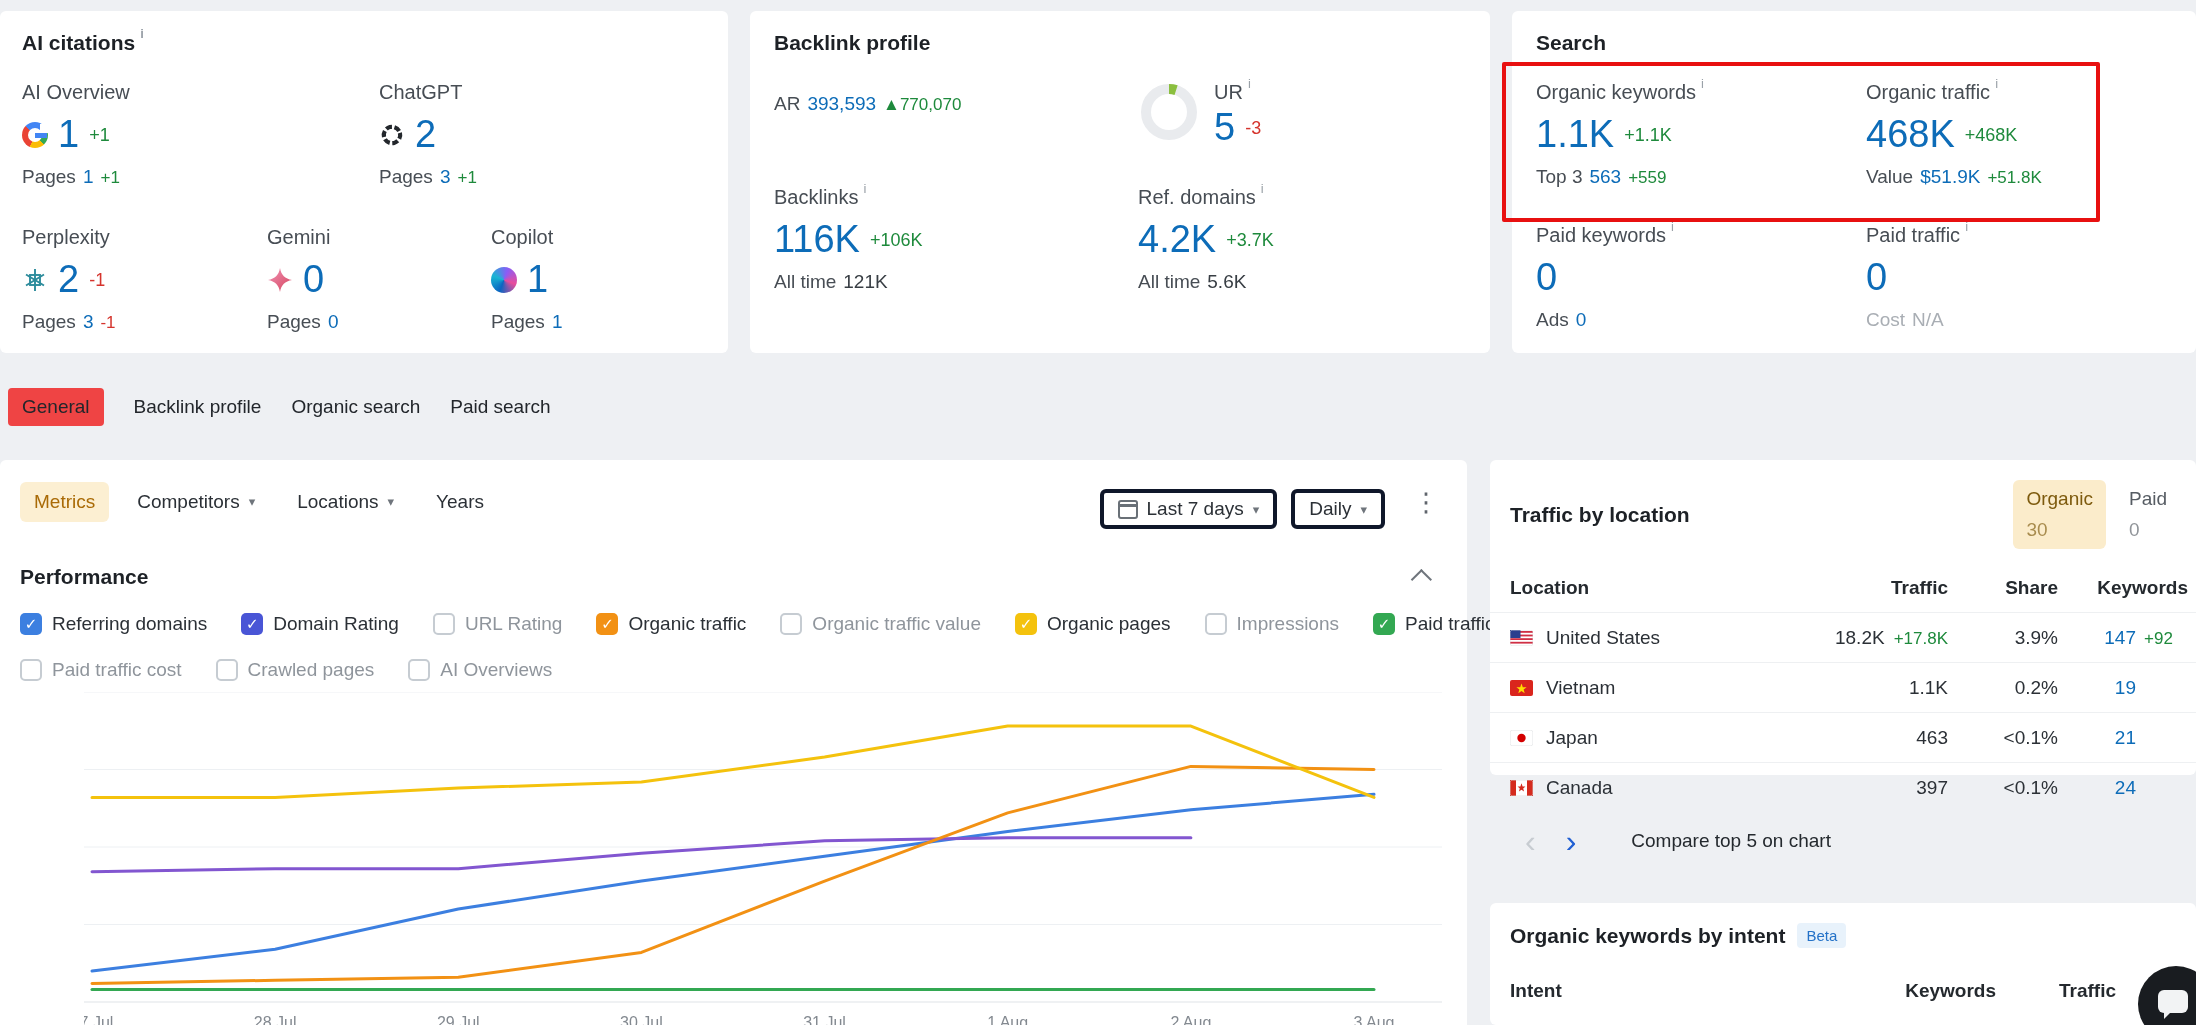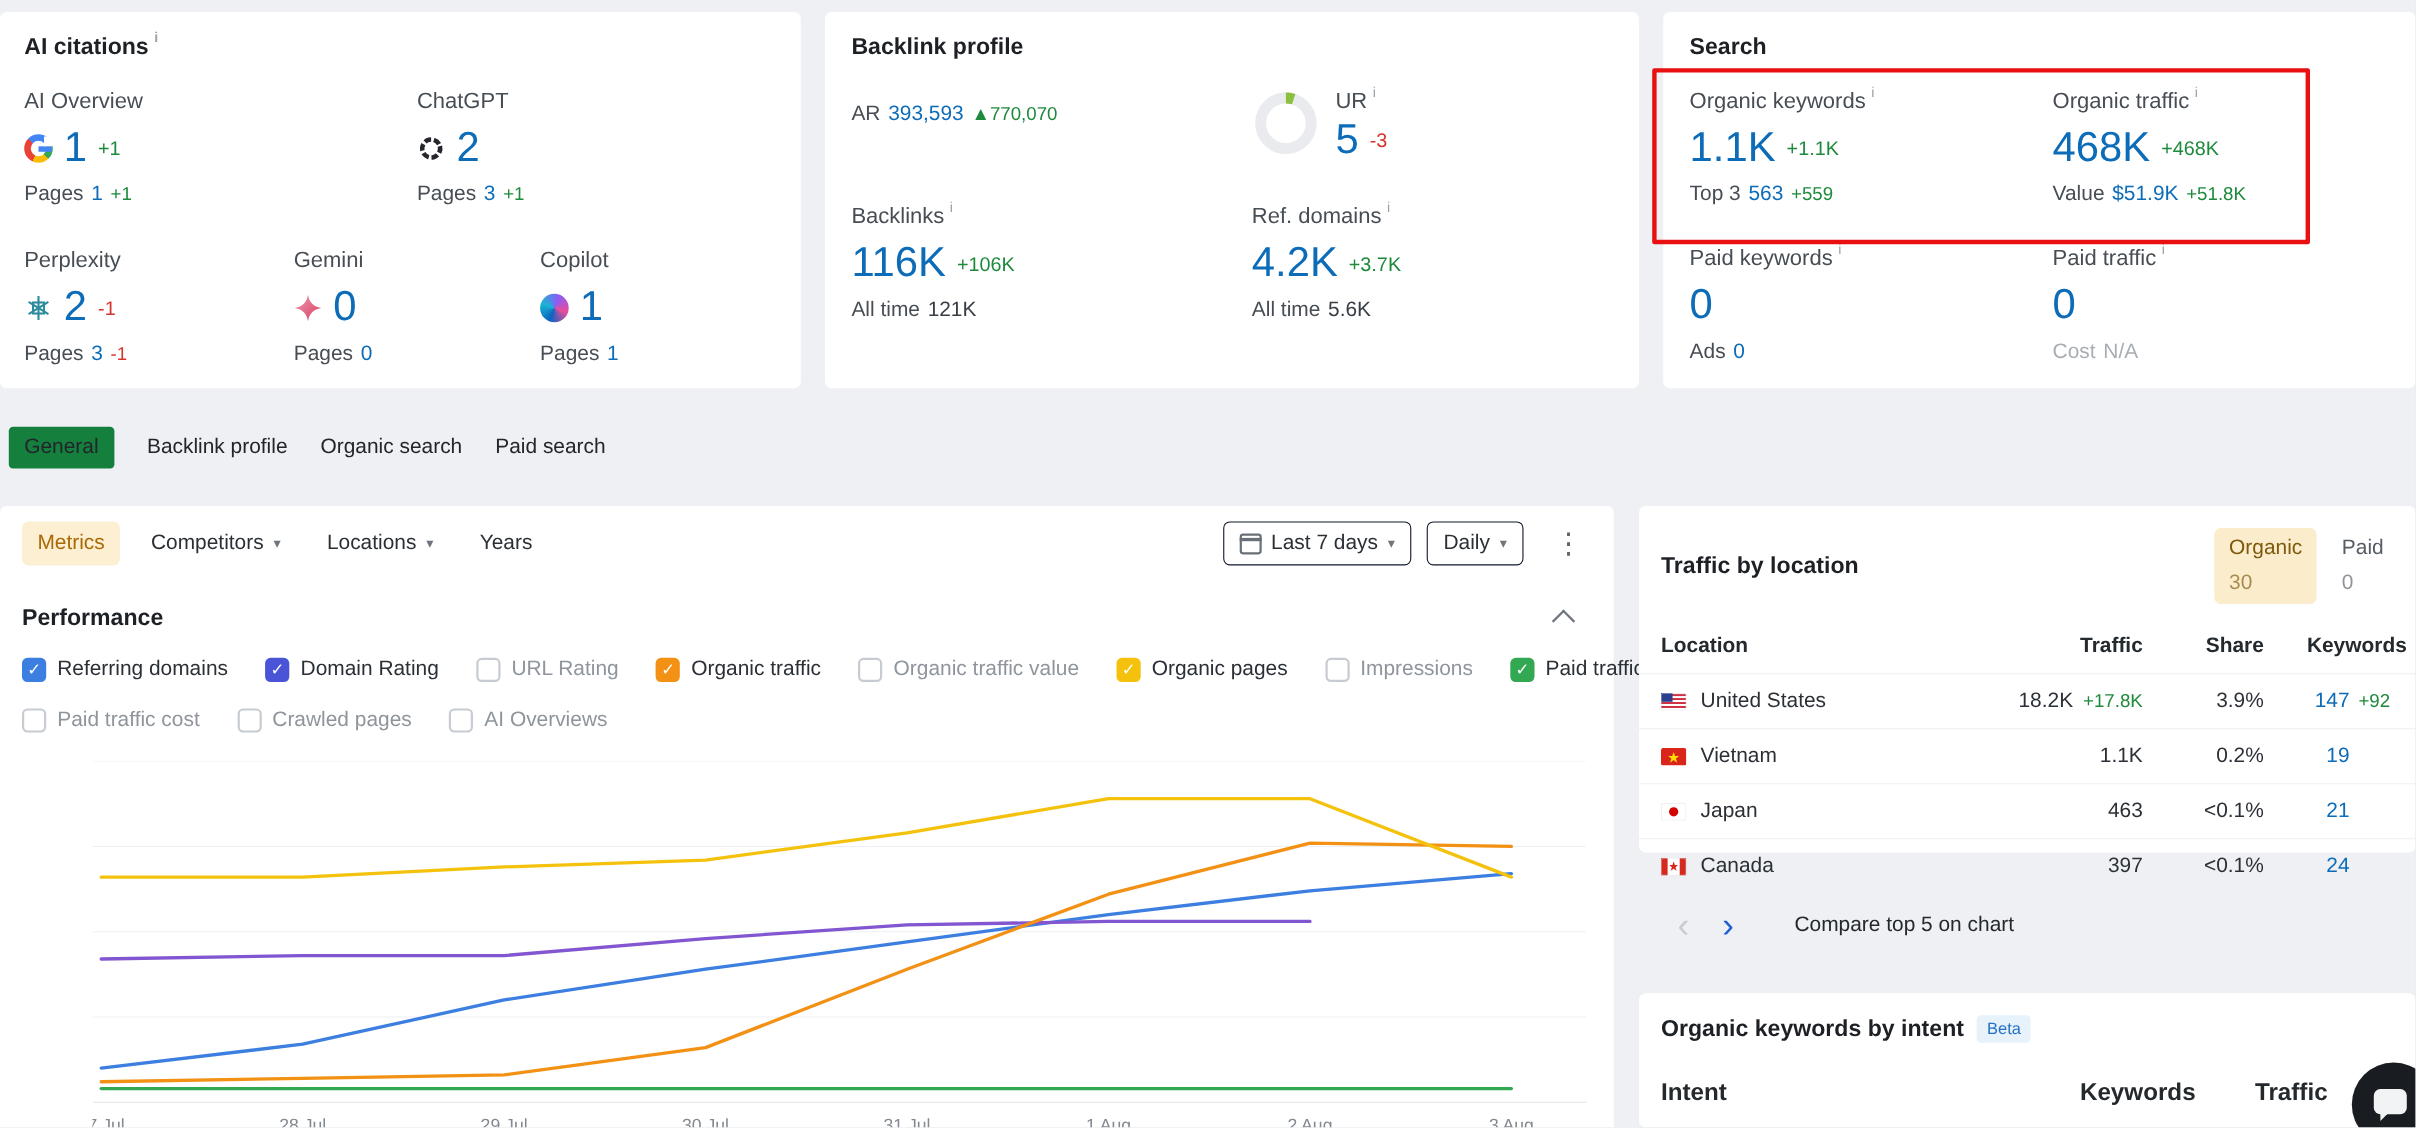--- a/index.html
+++ b/index.html
@@ -44,27 +44,27 @@
   .bl-grid{display:grid;grid-template-columns:364px 1fr;row-gap:36px;}
   .bl-top{display:flex;gap:14px;align-items:flex-start;}
   .donut{width:62px;height:62px;flex:none;}
 
   .s-grid{display:grid;grid-template-columns:330px 1fr;row-gap:36px;}
 
   .annotation{position:absolute;left:1502px;top:62px;width:590px;height:152px;border:4px solid #e81010;z-index:5;border-radius:2px;pointer-events:none;}
 
   .tabs{position:absolute;left:8px;top:388px;display:flex;gap:30px;align-items:center;}
   .tab{font-size:19px;color:#22262b;padding:8px 0;cursor:pointer;white-space:nowrap;}
-  .tab.active{background:#15803d;border-radius:4px;padding:8px 14px;text-align:center;}
+  .tab.active{background:#ef4444;border-radius:4px;padding:8px 14px;text-align:center;}
 
   .toolbar{display:flex;align-items:center;gap:14px;}
   .btn{height:40px;display:inline-flex;align-items:center;gap:9px;font-size:19px;border:none;background:none;
        border-radius:6px;padding:0 14px;color:#2b3036;font-family:inherit;cursor:pointer;white-space:nowrap;}
   .btn.metrics{background:#fcefd2;color:#a96a06;}
-  .btn.outline{border:1px solid #0f172a;}
+  .btn.outline{border:4px solid #0f172a;margin-top:15px;}
   .caret{font-size:13px;color:#6f757c;}
   .kebab{font-size:26px;color:#5f656c;background:none;border:none;padding:0 8px;margin-left:6px;cursor:pointer;line-height:1;}
   .spacer{flex:1;}
   .cal{width:16px;height:15px;border:2px solid #697077;border-radius:3px;position:relative;display:inline-block;}
   .cal::before{content:"";position:absolute;left:-2px;right:-2px;top:2px;height:3px;background:#697077;}
 
   .perf-head{display:flex;align-items:center;justify-content:space-between;margin-top:36px;padding-right:16px;}
   .perf-head h3{margin:0;font-size:21px;font-weight:700;color:#1d2126;}
   .chev-up{width:13px;height:13px;border-left:2px solid #6f757c;border-top:2px solid #6f757c;transform:rotate(45deg) translateY(3px);cursor:pointer;}
 
@@ -99,21 +99,21 @@
   .kw-delta{padding-left:8px;font-size:17px;}
   .pager{display:flex;align-items:center;margin-top:13px;font-size:19px;}
   .pg{font-size:32px;line-height:1;background:none;border:none;padding:0 15px;cursor:pointer;font-family:inherit;}
   .pg.prev{color:#c7ccd1;}
   .pg.next{color:#2160d3;}
   .compare{margin-left:40px;color:#24292e;cursor:pointer;}
 
   .int-title{display:flex;align-items:center;}
   .int-title h3{margin:0;font-size:21px;font-weight:700;color:#1d2126;}
   .beta{background:#e8f2fb;color:#2472c8;font-size:15px;padding:4px 9px;border-radius:4px;margin-left:12px;}
-  .int-head{display:grid;grid-template-columns:1fr 170px 120px;font-size:22px;font-weight:700;color:#24292e;margin-top:32px;}
+  .int-head{display:grid;grid-template-columns:1fr 170px 120px;font-size:19px;font-weight:700;color:#24292e;margin-top:32px;}
   .int-head .hr{text-align:right;}
 
   .chat{position:absolute;left:2138px;top:966px;width:76px;height:76px;border-radius:50%;background:#191c20;z-index:6;
         display:flex;align-items:center;justify-content:center;cursor:pointer;}
   .chat-glyph{width:30px;height:23px;background:#f2f3f4;border-radius:6px;position:relative;margin-top:-6px;margin-left:-6px;}
   .chat-glyph::after{content:"";position:absolute;left:6px;bottom:-6px;border:6px solid transparent;border-top-color:#f2f3f4;border-left-color:#f2f3f4;}
 </style>
 </head>
 <body>
 

